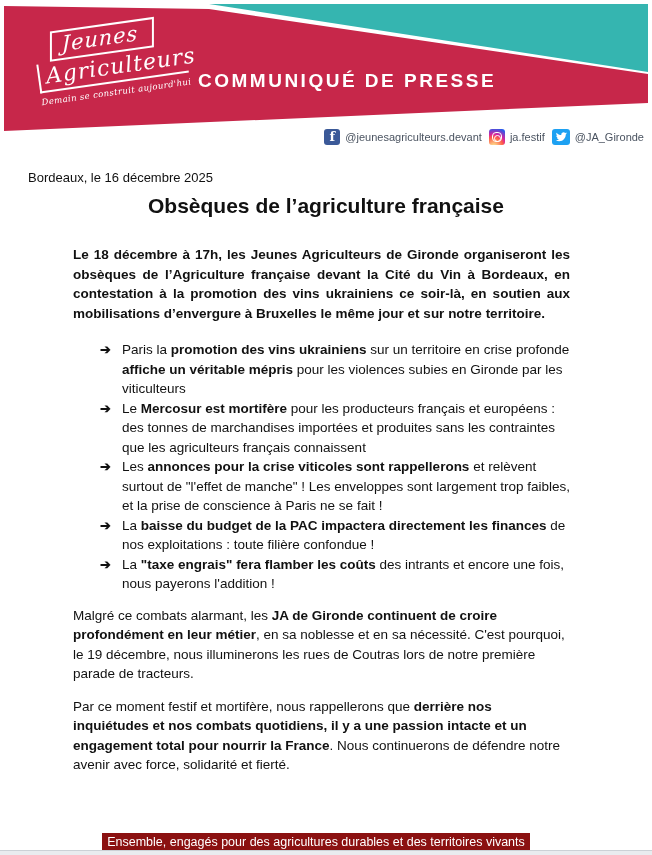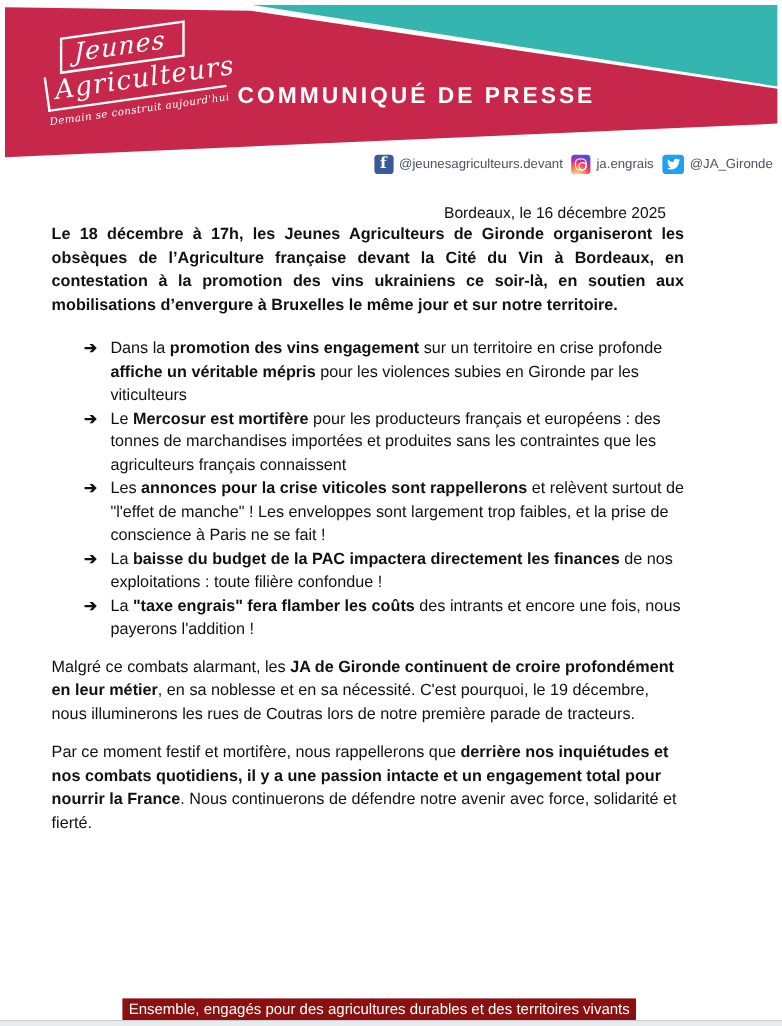--- a/index.html
+++ b/index.html
@@ -32,23 +32,23 @@
         font-weight:bold;font-size:13px;line-height:16px;}
   .ic-ig{background:radial-gradient(circle at 30% 110%,#fdf497 0%,#fd5949 45%,#d6249f 60%,#285AEB 90%);
         position:relative;}
   .ic-ig::before{content:"";position:absolute;inset:3px;border:1.5px solid #fff;border-radius:4px;}
   .ic-ig::after{content:"";position:absolute;top:5.5px;left:5.5px;width:5px;height:5px;
         border:1.5px solid #fff;border-radius:50%;}
   .ic-tw{background:#1da1f2;width:18px;height:16px;}
 
   
   .doc{position:absolute;top:160px;left:0;width:652px;}
-  .dateline{text-align:right;padding-right:97px;font-size:13px;margin-top:10px;}
+  .dateline{text-align:left;padding-right:97px;font-size:13px;margin-top:10px;padding-left:28px;}
   .doc-title{text-align:center;font-size:21px;font-weight:bold;margin-top:9px;margin-bottom:27px;}
-  .col{padding:0 82px 0 43px;font-size:13.5px;line-height:19.5px;}
+  .col{padding:0 82px 0 73px;font-size:13.5px;line-height:19.5px;}
   .para{margin:0 0 13px 0;}
   .para.bold-just{font-weight:bold;text-align:justify;margin-bottom:17px;}
   .bullets{margin:2px 0 12px 0;}
   .bullet{display:flex;align-items:flex-start;}
   .arrow{flex:0 0 22px;margin-left:27px;font-weight:bold;font-size:13px;}
   .btxt{flex:1;}
   b{font-weight:bold;}
 
   
   .footer-bar-wrap{position:absolute;top:832px;left:0;width:632px;text-align:center;}
@@ -77,45 +77,46 @@
 
     <div class="banner-title">COMMUNIQUÉ DE PRESSE</div>
 
     <div class="social">
       <div class="social-item">
         <span class="ic ic-fb">f</span>
         <span>@jeunesagriculteurs.devant</span>
       </div>
       <div class="social-item">
         <span class="ic ic-ig"></span>
-        <span>ja.engrais</span>
+        <span>ja.festif</span>
       </div>
       <div class="social-item">
         <span class="ic ic-tw">
           <svg width="18" height="16" viewBox="0 0 24 24">
             <path fill="#fff" d="M21 6.5c-.6.3-1.3.5-2 .6.7-.4 1.3-1.1 1.5-1.9-.7.4-1.4.7-2.2.8a3.4 3.4 0 0 0-5.9 2.3c0 .3 0 .5.1.8-2.8-.1-5.4-1.5-7.1-3.6-.3.5-.5 1.1-.5 1.7 0 1.2.6 2.2 1.5 2.9-.6 0-1.1-.2-1.6-.4 0 1.7 1.2 3 2.7 3.4-.3.1-.6.1-.9.1l-.6-.1c.4 1.4 1.7 2.4 3.2 2.4a6.9 6.9 0 0 1-5 1.4 9.7 9.7 0 0 0 5.2 1.5c6.3 0 9.7-5.2 9.7-9.7v-.4c.7-.5 1.3-1.1 1.9-1.8z"></path>
           </svg>
         </span>
         <span>@JA_Gironde</span>
       </div>
     </div>
   </div>
 
   <div class="doc">
     <div class="dateline">Bordeaux, le 16 décembre 2025</div>
 
+    <h1 class="doc-title">Obsèques de l’agriculture française</h1>
 
     <div class="col">
       <p class="para bold-just"><b>Le 18 décembre à 17h, les Jeunes Agriculteurs de Gironde organiseront les obsèques de l’Agriculture française devant la Cité du Vin à Bordeaux, en contestation à la promotion des vins ukrainiens ce soir-là, en soutien aux mobilisations d’envergure à Bruxelles le même jour et sur notre territoire.</b></p>
 
 
       <div class="bullets">
         <div class="bullet">
           <span class="arrow">➔</span>
-          <div class="btxt"><span>Dans la </span><b>promotion des vins engagement</b><span> sur un territoire en crise profonde </span><b>affiche un véritable mépris</b><span> pour les violences subies en Gironde par les viticulteurs</span></div>
+          <div class="btxt"><span>Paris la </span><b>promotion des vins ukrainiens</b><span> sur un territoire en crise profonde </span><b>affiche un véritable mépris</b><span> pour les violences subies en Gironde par les viticulteurs</span></div>
         </div>
         <div class="bullet">
           <span class="arrow">➔</span>
           <div class="btxt"><span>Le </span><b>Mercosur est mortifère</b><span> pour les producteurs français et européens : des tonnes de marchandises importées et produites sans les contraintes que les agriculteurs français connaissent</span></div>
         </div>
         <div class="bullet">
           <span class="arrow">➔</span>
           <div class="btxt"><span>Les </span><b>annonces pour la crise viticoles sont rappellerons</b><span> et relèvent surtout de "l'effet de manche" ! Les enveloppes sont largement trop faibles, et la prise de conscience à Paris ne se fait !</span></div>
         </div>
         <div class="bullet">

